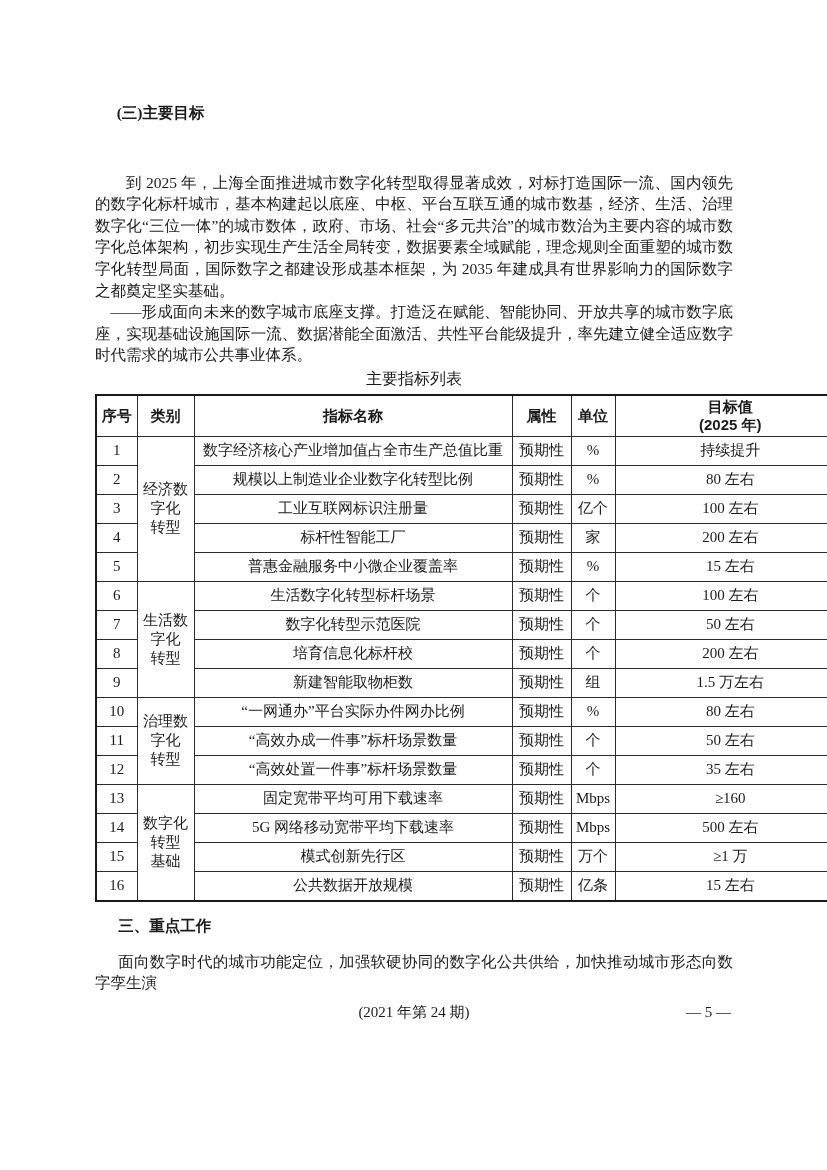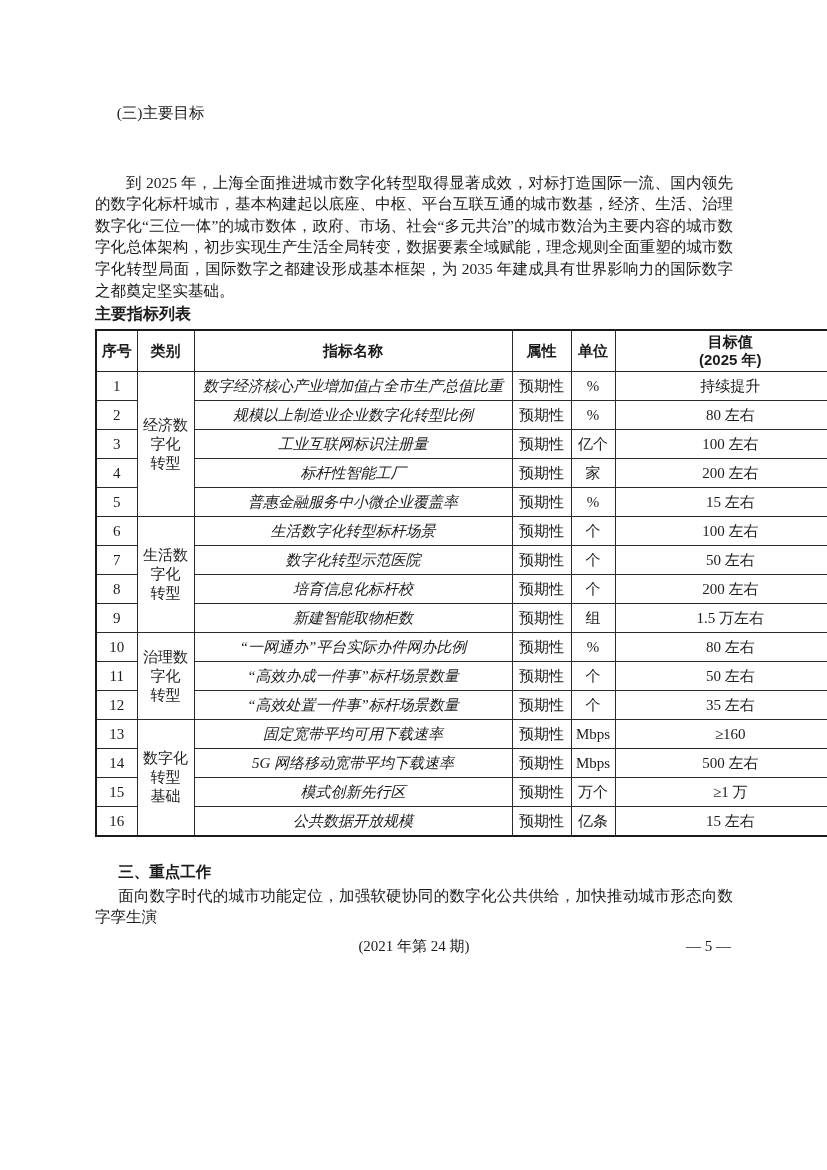--- a/index.html
+++ b/index.html
@@ -10,27 +10,27 @@
     font-family: "Liberation Serif", "DejaVu Serif", serif;
     color: #1b1b1b;
     overflow: hidden;
   }
   .content {
     position: absolute;
     left: 95px; top: 102px;
     width: 638px;
   }
   p { margin: 0; font-size: 15.5px; line-height: 21.6px; text-align: justify; }
-  .h1 { font-weight: normal; text-indent: 1.4em; }
+  .h1 { font-weight: bold; text-indent: 1.4em; }
   .p-indent { text-indent: 2em; margin-top: 48px; }
   .p-dash { text-indent: 1em; }
   .table-title {
-    text-align: left;
+    text-align: center;
     font-family: "Liberation Sans", "DejaVu Sans", sans-serif;
-    font-weight: bold;
+    font-weight: normal;
     font-size: 16px;
     line-height: 20px;
     margin: 3px 0 5px 0;
   }
   table.indicators {
     border-collapse: collapse;
     width: 752px;
     table-layout: fixed;
     border: 2px solid #1a1a1a;
   }
@@ -45,35 +45,36 @@
     height: 40px;
     text-align: center;
     white-space: pre-line;
     line-height: 18px;
   }
   table.indicators td {
     font-size: 15px;
     height: 28px;
     text-align: center;
   }
-  td.cell-indicator { text-align: left; padding-left: 12px; font-style: italic; }
+  td.cell-indicator { text-align: left; padding-left: 12px; }
   td.cell-category { white-space: pre-line; line-height: 19px; }
-  .h2 { font-weight: bold; text-indent: 1.5em; margin-top: 24px; }
-  .p-next { text-indent: 1.5em; margin-top: 2px; }
+  .h2 { font-weight: bold; text-indent: 1.5em; margin-top: 13px; }
+  .p-next { text-indent: 1.5em; margin-top: 14px; }
   .page-footer { position: relative; margin-top: 7px; height: 22px; }
   .issue { display: block; text-align: center; font-size: 15px; line-height: 22px; }
   .pagenum { position: absolute; right: 2px; top: 0; font-size: 15px; line-height: 22px; }
 </style>
 </head>
 <body>
 
 <div class="content">
 
   <p class="h1">(三)主要目标</p>
   <p class="p-indent">到 2025 年，上海全面推进城市数字化转型取得显著成效，对标打造国际一流、国内领先的数字化标杆城市，基本构建起以底座、中枢、平台互联互通的城市数基，经济、生活、治理数字化“三位一体”的城市数体，政府、市场、社会“多元共治”的城市数治为主要内容的城市数字化总体架构，初步实现生产生活全局转变，数据要素全域赋能，理念规则全面重塑的城市数字化转型局面，国际数字之都建设形成基本框架，为 2035 年建成具有世界影响力的国际数字之都奠定坚实基础。</p>
+  <p class="p-dash">——形成面向未来的数字城市底座支撑。打造泛在赋能、智能协同、开放共享的城市数字底座，实现基础设施国际一流、数据潜能全面激活、共性平台能级提升，率先建立健全适应数字时代需求的城市公共事业体系。</p>
 
   <div class="table-title">主要指标列表</div>
 
   <table class="indicators">
     <colgroup>
       <col style="width:41px">
       <col style="width:57px">
       <col style="width:318px">
       <col style="width:59px">
       <col style="width:44px">

